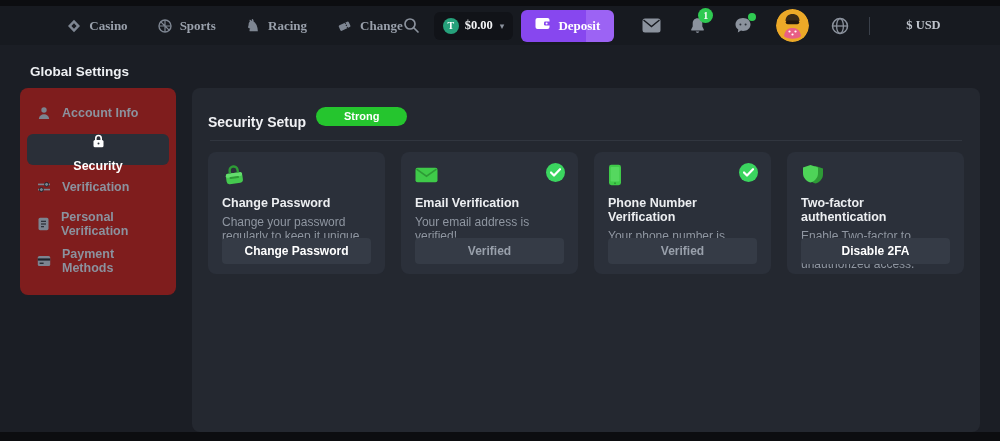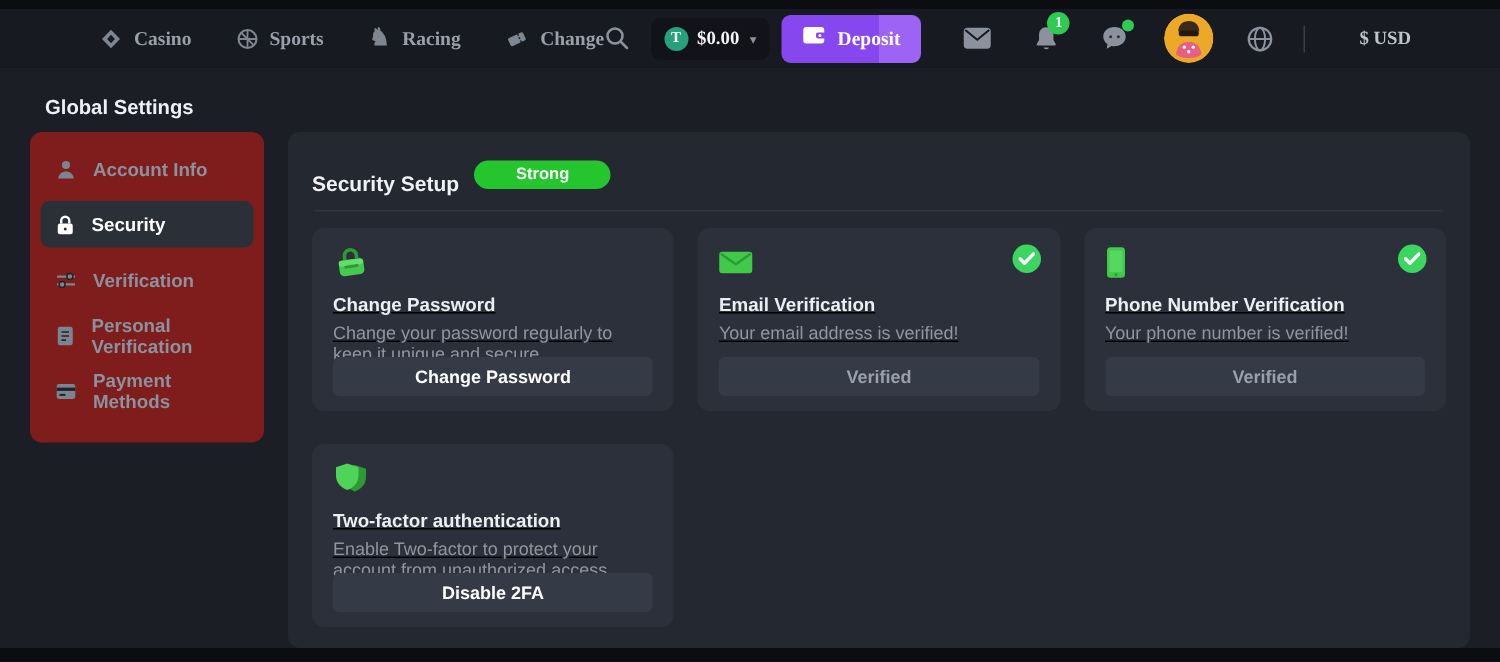--- a/index.html
+++ b/index.html
@@ -44,34 +44,34 @@
   .page-title { position:absolute; top:19px; left:30px; color:#eef0f3; font-size:13.5px;
     font-weight:700; }
 
   
   .sidebar { position:absolute; top:43px; left:20px; width:156px; height:207px;
     background:#7f1d1d; border-radius:8px; padding:9px 7px; }
   .side-item { height:31px; margin-bottom:6px; display:flex; align-items:center; gap:11px;
     padding:0 10px; border-radius:6px; color:#8b929e; font-size:12.5px; font-weight:600;
     cursor:pointer; }
   .side-item .glyph { display:flex; align-items:center; color:#7c8490; }
-  .side-item.active { background:#2a2f38; color:#ffffff; font-weight:700; }
+  .side-item.active { background:#2a2f38; color:#ffffff; font-weight:700;flex-direction:column; }
   .side-item.active .glyph { color:#ffffff; }
 
   
   .panel { position:absolute; top:43px; left:192px; width:788px; height:344px;
     background:#242830; border-radius:8px; padding:16px; }
   .panel-header { display:flex; align-items:center; gap:10px; height:24px; }
   .panel-title { color:#f0f1f4; font-size:14px; font-weight:700;margin-top:12px; }
   .strength-badge { background:#25c52e; color:#fff; font-size:11px; font-weight:700;
     border-radius:11px; padding:4px 28px; line-height:1; }
   .panel-divider { height:1px; background:#31363f; margin:12px 2px 0 2px; }
 
-  .cards-grid { margin-top:11px; display:grid; grid-template-columns:1fr 1fr 1fr;
-    grid-template-rows:122px 122px; gap:22px 16px;text-decoration:underline; }
+  .cards-grid { margin-top:11px; display:grid; grid-template-columns:1fr 1fr 1fr 1fr;
+    grid-template-rows:122px 122px; gap:22px 16px; }
   .card { background:#2b303a; border-radius:8px; padding:12px 14px; position:relative; }
   .card-icon { height:22px; display:flex; align-items:center; }
   .card-title { margin-top:10px; color:#eceef1; font-size:12.5px; font-weight:700; }
   .card-desc { margin-top:5px; color:#8f96a1; font-size:12px; }
   .card-btn { position:absolute; left:14px; right:14px; bottom:10px; height:26px;
     background:#353b46; border:none; border-radius:4px; color:#fff; font-size:12px;
     font-weight:700; cursor:pointer; font-family:inherit; }
   .card-btn.muted { color:#99a0ab; cursor:default; }
   .check-badge { position:absolute; top:11px; right:13px; width:19px; height:19px;
     border-radius:50%; background:#3bd55f; display:flex; align-items:center;

